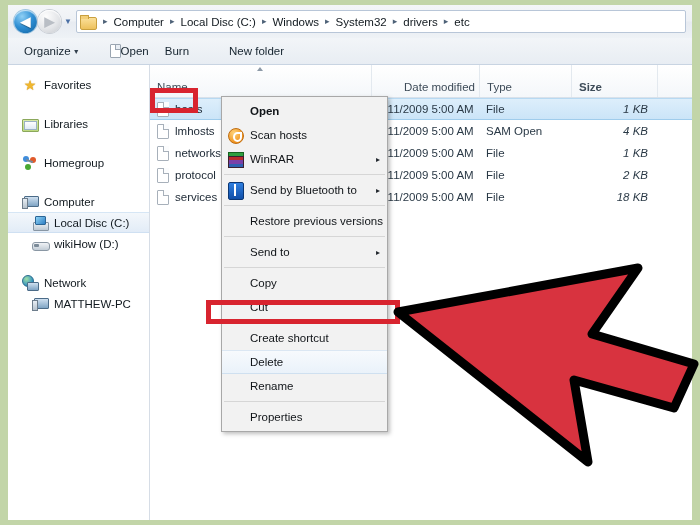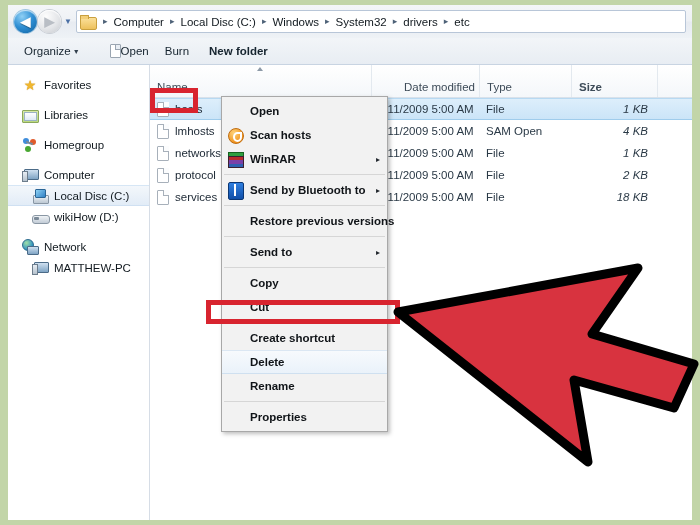--- a/index.html
+++ b/index.html
@@ -130,21 +130,21 @@
     background: #ffffff;
     border-right: 1px solid #d6dde6;
     padding-top: 9px;
     overflow: hidden;
   }
   .navrow {
     display: flex; align-items: center;
     height: 21px; padding-left: 14px; gap: 6px;
     font-size: 11.5px; color: #11191f; white-space: nowrap;
   }
-  .navrow.top { margin-top: 9px; }
+  .navrow.top { margin-top: 18px; }
   .navrow.first { margin-top: 0; }
   .navrow.child { padding-left: 24px; }
   .navrow.selected {
     background: linear-gradient(to bottom,#f3f7fb,#e2ecf7);
     border-top: 1px solid #d6e6f5;
     border-bottom: 1px solid #cfe0f2;
   }
   .navico { width: 16px; height: 16px; flex: none; position: relative; }
 
   
@@ -255,21 +255,21 @@
     padding: 2px 0;
   }
   .mi {
     height: 24px;
     display: flex; align-items: center;
     font-size: 11.5px; color: #101418;
     padding-left: 0;
     position: relative;
   }
   .mi .miico { width: 28px; height: 20px; flex:none; position: relative; }
-  .mi .milabel { flex:1 1 auto; white-space: nowrap; font-weight: bold; }
+  .mi .milabel { flex:1 1 auto; white-space: nowrap; }
   .mi.bold .milabel { font-weight: bold; }
   .mi .subcaret {
     width: 18px; text-align: center; font-size: 8px; color: #20262c; flex:none;
   }
   .misep { height: 1px; background: #d6d6d6; margin: 3px 2px 3px 2px; }
   .mi.hl {
     background: linear-gradient(to bottom,#f7fafd,#eaf2fa);
     border-top: 1px solid #dbe7f3; border-bottom: 1px solid #cfe0f0;
   }
   
@@ -336,21 +336,21 @@
         <span>Organize</span>
         <span class="tbcaret">▼</span>
       </div>
       <div class="tbitem" style="margin-left:14px;">
         <span class="docicon"></span>
         <span>Open</span>
       </div>
       <div class="tbitem" style="margin-left:0;">
         <span>Burn</span>
       </div>
-      <div class="tbitem" style="margin-left:4px;font-weight:bold;">
+      <div class="tbitem" style="margin-left:24px;">
         <span>New folder</span>
       </div>
     </div>
 
     <div class="body">
 
       <div class="sidebar">
         <div class="navrow first">
           <span class="navico ico-star">★</span>
           <span>Favorites</span>

